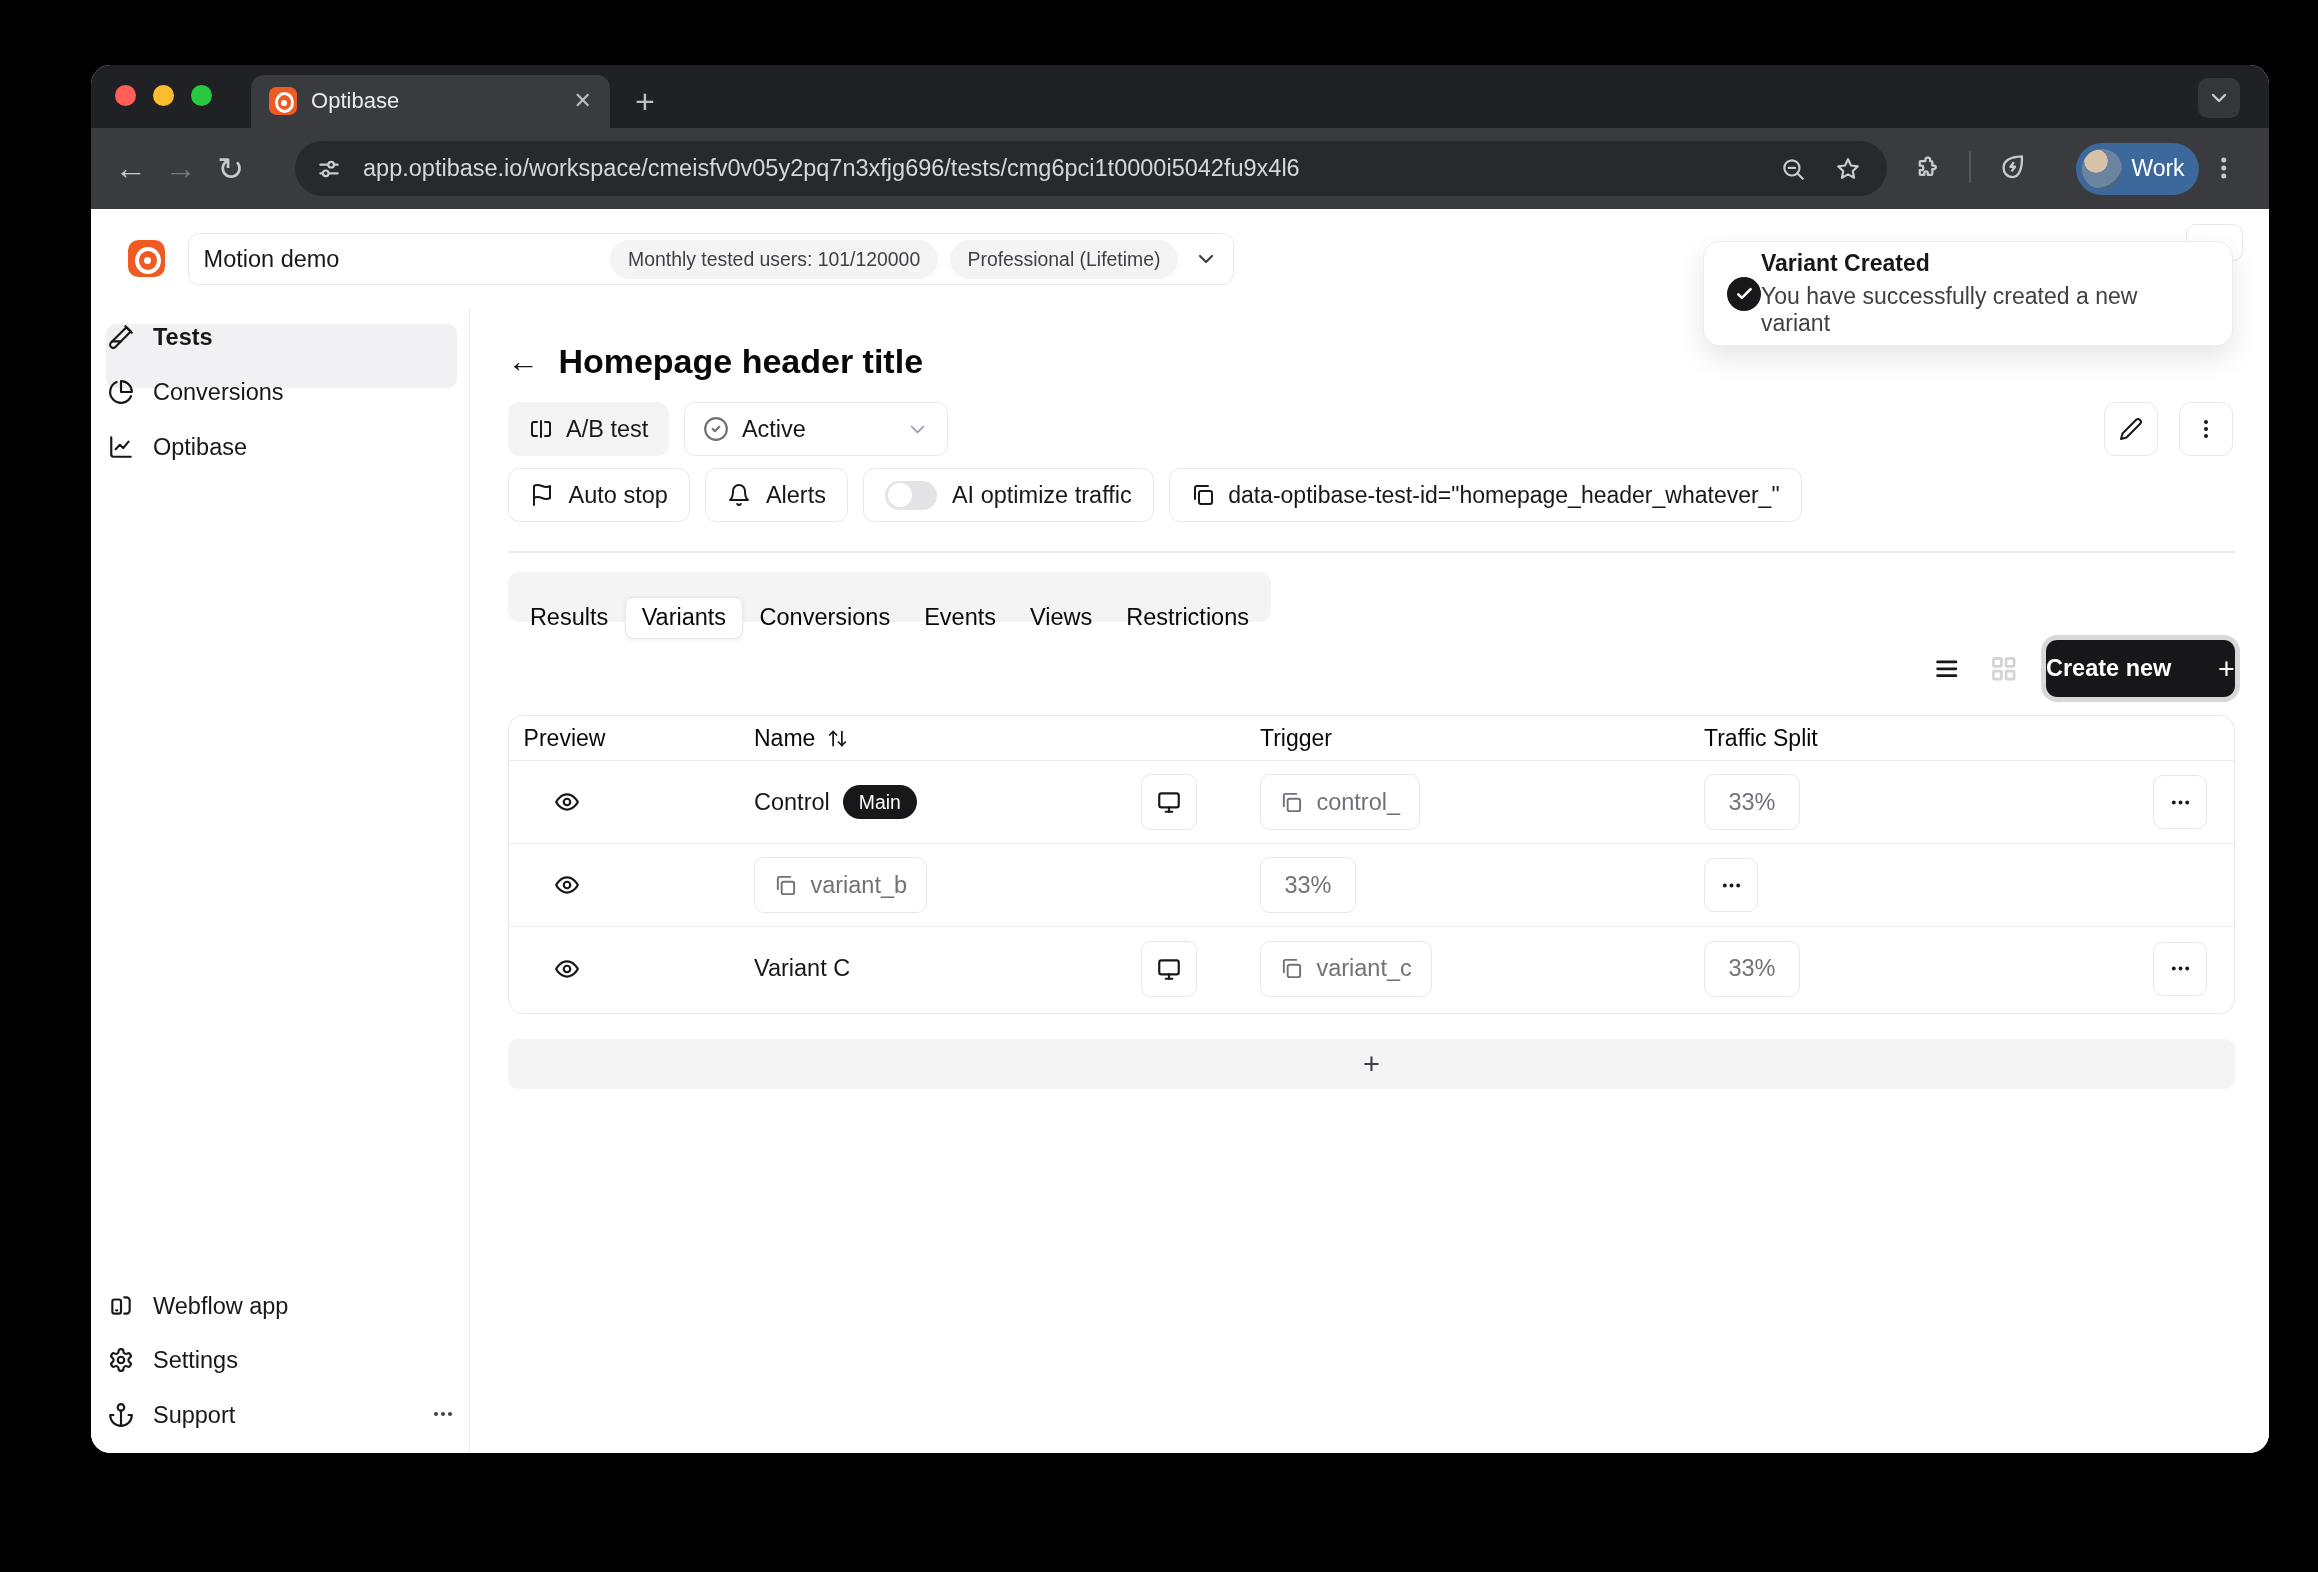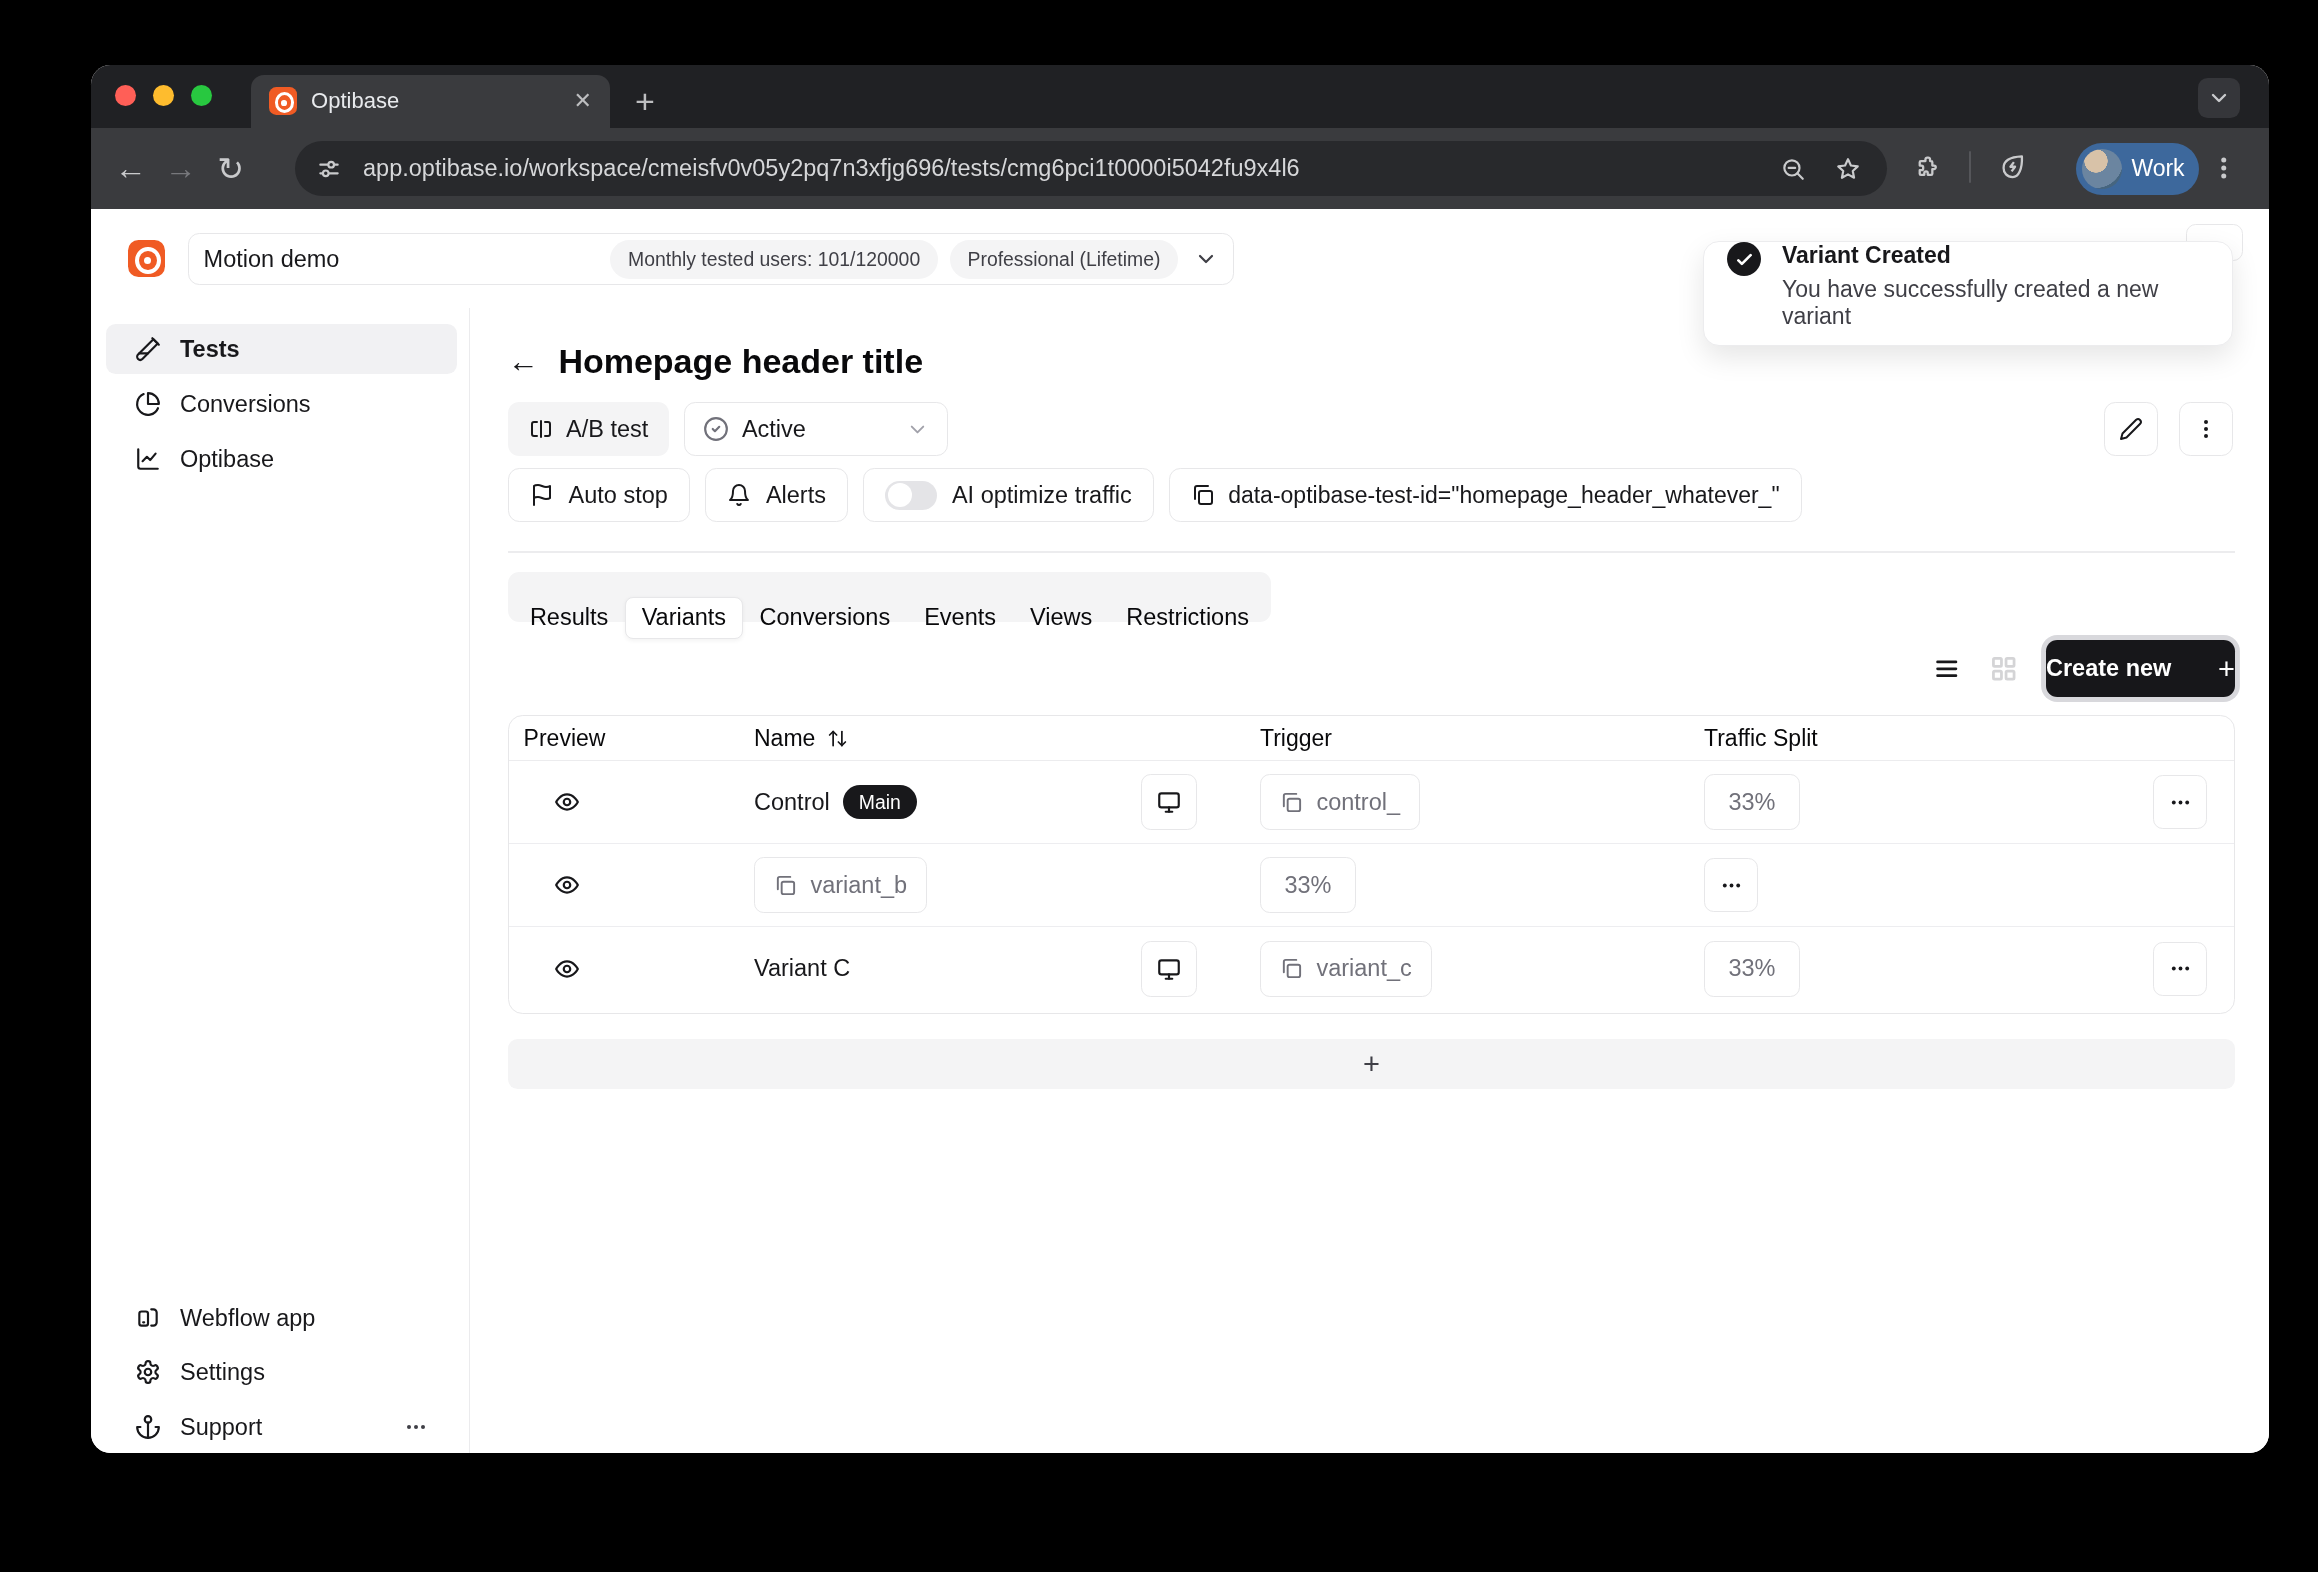--- a/index.html
+++ b/index.html
@@ -44,21 +44,21 @@
   .org-logo::before { content:""; position:absolute; left:7.3px; top:6.5px; width:18px; height:19.4px; border:4px solid #fff; border-radius:50%; }
   .org-logo::after { content:""; position:absolute; left:16px; top:17px; width:7.3px; height:7.3px; border-radius:50%; background:#fff; }
 
   .ws-bar { position:absolute; left:97px; top:24px; width:1046px; height:52px; border:1.6px solid #e7e7e9; border-radius:11.3px; display:flex; align-items:center; padding:0 14.6px; }
   .ws-name { font-size:23.5px; color:#18181b; flex:1; }
   .ws-badge { background:#f4f4f5; border-radius:809px; font-size:19.4px; color:#3f3f46; padding:8px 18px; white-space:nowrap; }
   .ws-badge + .ws-badge { margin-left:11.3px; }
   .ws-chevron { margin-left:16px; color:#3f3f46; display:flex; }
 
   .sidebar { position:absolute; left:0; top:99px; width:379px; height:1146px; border-right:1.6px solid #ebebed; }
-  .side-item { position:absolute; left:14.6px; width:351px; height:50px; border-radius:9.7px; display:flex; align-items:center; gap:19.4px; padding:0 29px; color:#18181b; font-size:23.5px; }
+  .side-item { position:absolute; left:14.6px; width:351px; height:64px; border-radius:9.7px; display:flex; align-items:flex-start; gap:19.4px; padding:0 2px; color:#18181b; font-size:23.5px; }
   .side-item.active { background:#f1f1f3; font-weight:700; }
   .side-icon { display:flex; color:#18181b; }
   .side-dots { margin-left:auto; color:#3f3f46; display:flex; }
 
   .main { position:absolute; left:379px; top:0; width:1799px; height:1244px; }
 
   .title-row { position:absolute; left:38px; top:133px; display:flex; align-items:center; gap:19.4px; }
   .back-arrow { font-size:31px; color:#18181b; }
   .page-title { font-size:34px; font-weight:700; color:#09090b; }
 
@@ -104,21 +104,21 @@
   .monitor-btn { margin-left:auto; margin-right:63px; width:56px; height:56px; border:1.6px solid #e7e7e9; border-radius:9.7px; display:flex; align-items:center; justify-content:center; color:#18181b; background:#fff; }
   .trigger-chip { border:1.6px solid #e7e7e9; border-radius:9.7px; height:56px; display:inline-flex; align-items:center; gap:13px; padding:0 19.4px; font-size:23.5px; color:#71717a; background:#fff; width:max-content; }
   .split-chip { border:1.6px solid #e7e7e9; border-radius:9.7px; height:56px; width:96px; display:flex; align-items:center; justify-content:center; font-size:23.5px; color:#71717a; background:#fff; }
   .row-kebab { width:54px; height:54px; border:1.6px solid #e7e7e9; border-radius:9.7px; display:flex; align-items:center; justify-content:center; color:#18181b; background:#fff; }
   .cell-split, .cell-trigger { display:flex; }
   .cell-menu { display:flex; justify-content:flex-start; }
 
   .add-bar { position:absolute; left:38px; top:830px; width:1727px; height:50px; background:#f4f4f5; border-radius:9.7px; display:flex; align-items:center; justify-content:center; font-size:29px; font-weight:300; color:#3f3f46; }
 
   .ghost-btn { position:absolute; left:2095px; top:15.4px; width:57px; height:37px; border:1.6px solid #e7e7e9; border-radius:9.7px; background:#fff; }
-  .toast { position:absolute; left:1612px; top:32px; width:530px; height:105px; background:#fff; border:1.6px solid #ececee; border-radius:16px; box-shadow:0 11.3px 27.5px rgba(0,0,0,.10); display:flex; padding:0 23px; gap:21px; }
+  .toast { position:absolute; left:1612px; top:32px; width:530px; height:105px; background:#fff; border:1.6px solid #ececee; border-radius:16px; box-shadow:0 11.3px 27.5px rgba(0,0,0,.10); display:flex; align-items:center; padding:12px 23px; }
   .toast-icon { width:34px; height:34px; border-radius:50%; background:#18181b; display:flex; align-items:center; justify-content:center; color:#fff; flex:0 0 auto; }
   .toast-title { font-size:23px; font-weight:700; color:#18181b; margin-bottom:6.5px; }
   .toast-msg { font-size:23px; color:#3f3f46; }
 
   svg { display:block; }
 </style>
 </head>
 <body>
 
 <div class="window">

